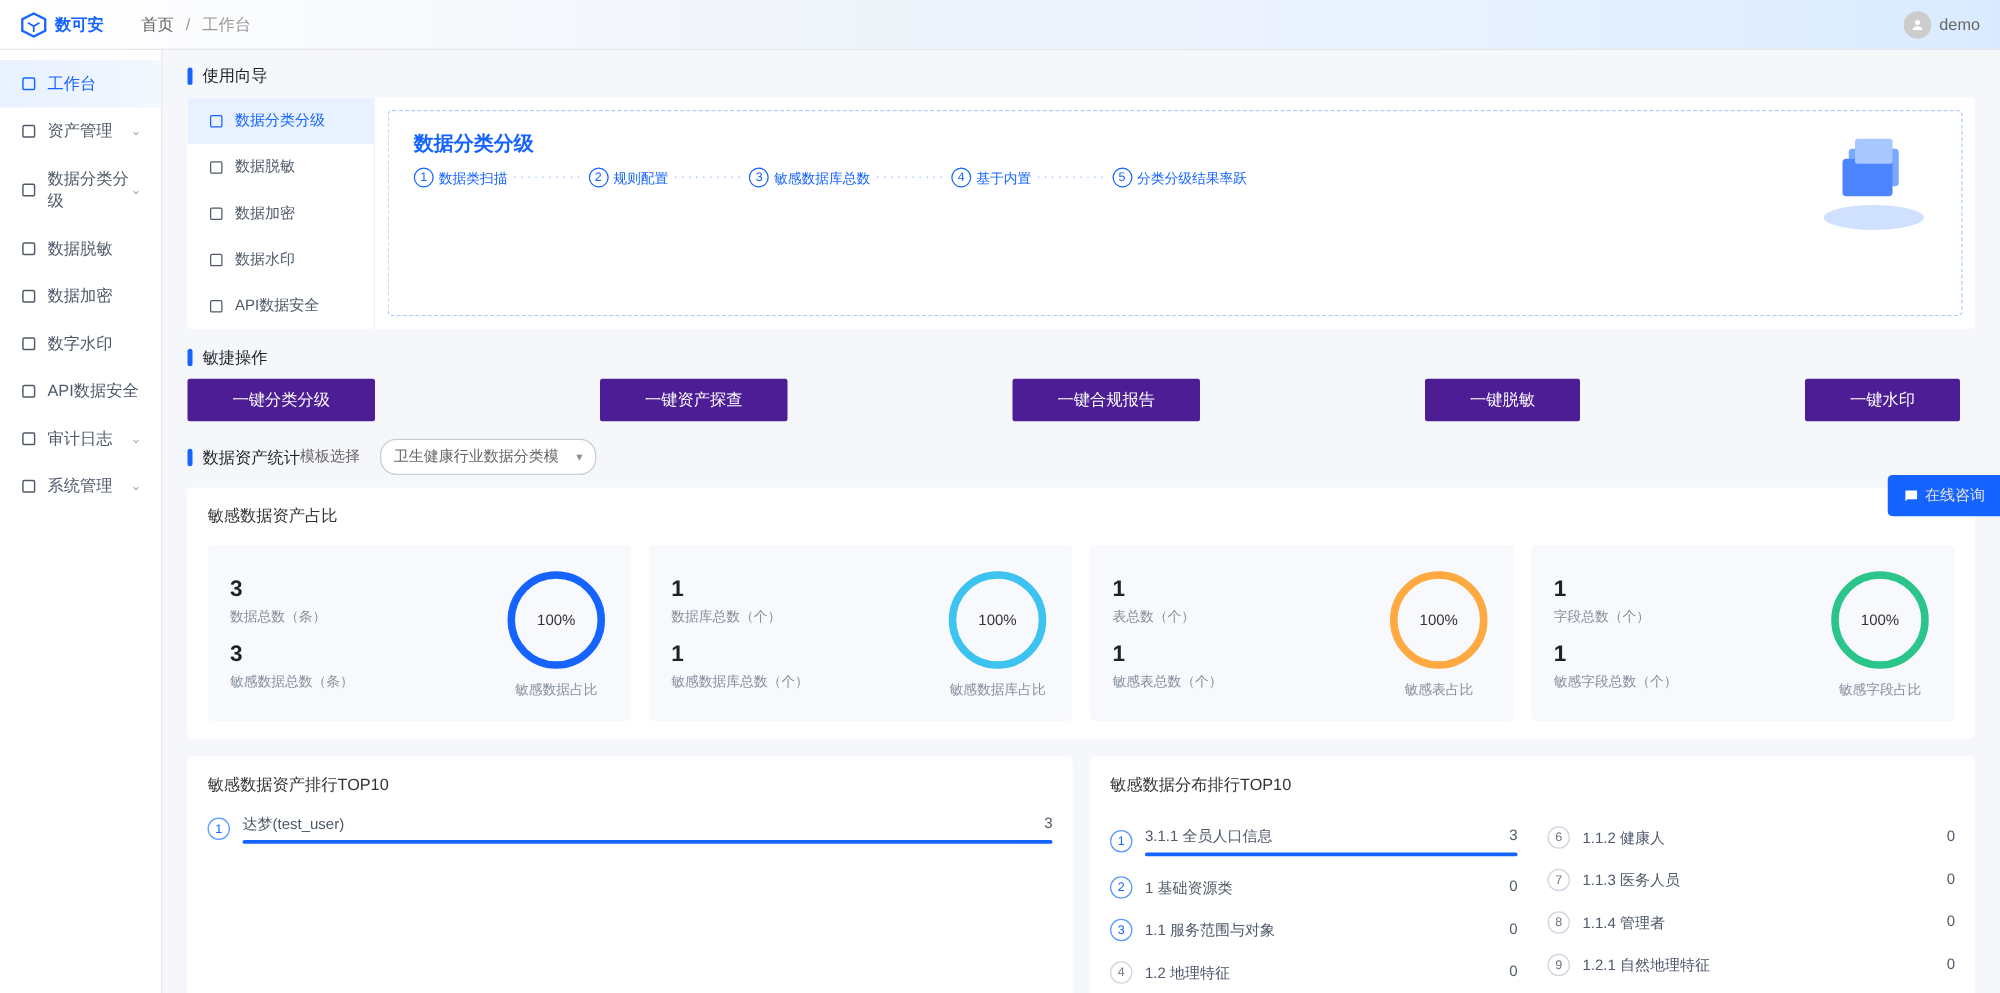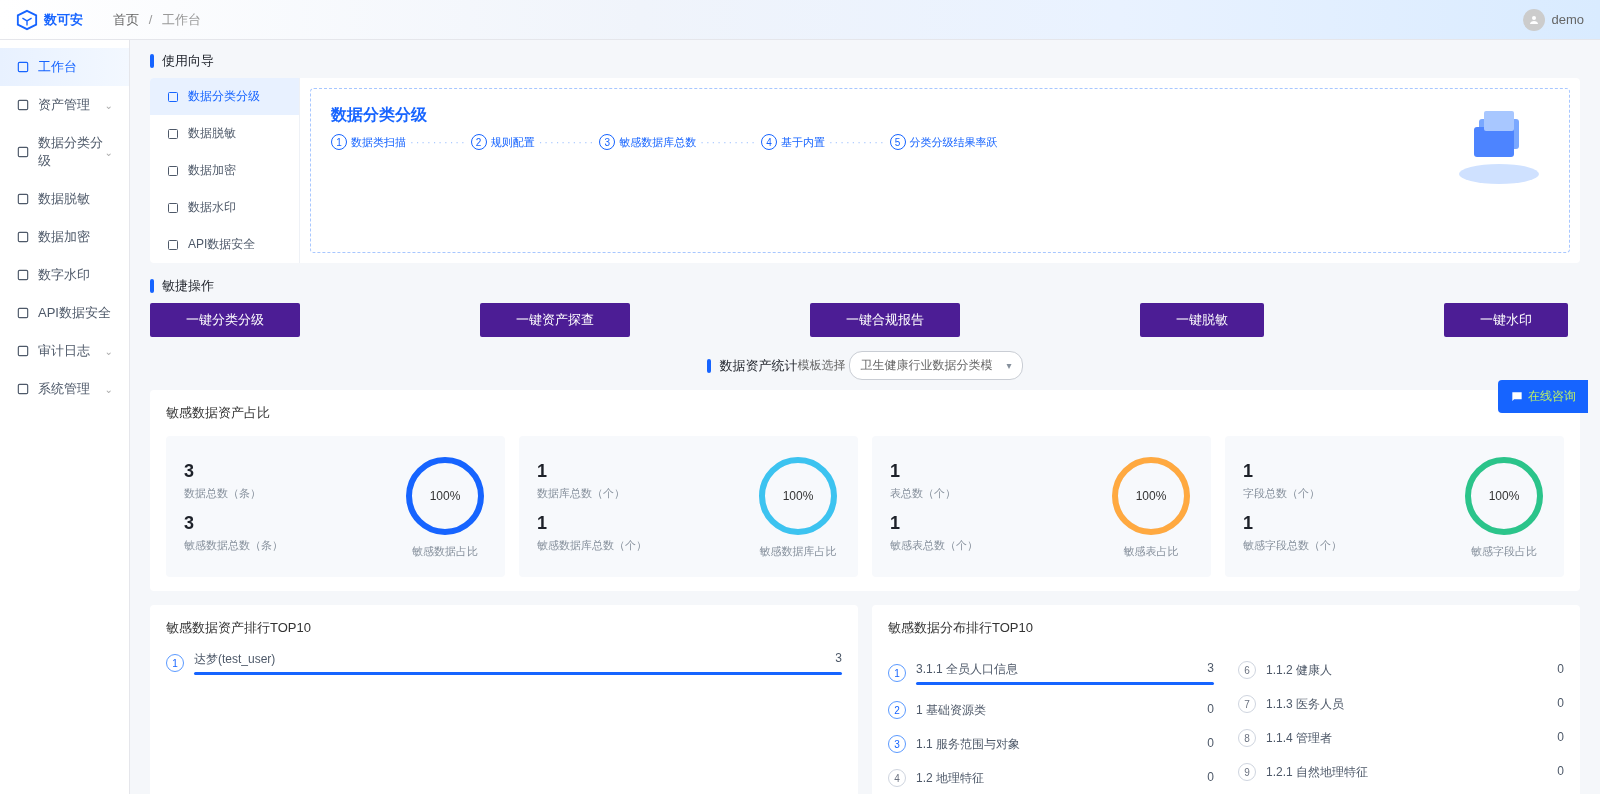--- a/index.html
+++ b/index.html
@@ -30,22 +30,22 @@
 .guide-body{flex:1;border:1px dashed #a8c7ff;border-radius:4px;margin:10px;padding:16px 20px;position:relative;background:#fff}
 .guide-body h2{color:#1664ff;font-size:16px;margin-bottom:8px}
 .guide-body p{color:#666;font-size:12px;margin-bottom:28px}
 .steps{display:flex;align-items:center;gap:0;font-size:11px;color:#1664ff}
 .step{display:flex;align-items:center}
 .step-num{width:16px;height:16px;border:1px solid #1664ff;border-radius:50%;display:flex;align-items:center;justify-content:center;font-size:10px;margin-right:4px}
 .step-dots{color:#a8c7ff;letter-spacing:2px;margin:0 4px}
 .guide-illus{position:absolute;right:20px;top:10px;width:100px;height:90px}
 .quick-actions{display:flex;gap:180px}
 .qa-btn{background:#4c1d95;color:#fff;border:none;padding:8px 36px;font-size:13px;border-radius:2px;cursor:pointer}
-.stat-head{display:flex;align-items:center;justify-content:center}
-.tpl-select{display:flex;align-items:center;gap:4px;font-size:12px;color:#666}
+.stat-head{display:flex;align-items:center;justify-content:flex-start}
+.tpl-select{display:flex;align-items:center;gap:16px;font-size:12px;color:#666}
 .select-box{border:1px solid #c9cdd4;padding:5px 10px;border-radius:13px;background:#fff;cursor:pointer;display:flex;align-items:center;gap:14px;font-size:12px}
 .stat-panel{background:#fff;border-radius:4px;padding:14px 16px;margin-top:10px}
 .panel-title{font-size:13px;font-weight:400;margin-bottom:14px}
 .cards{display:grid;grid-template-columns:repeat(4,1fr);gap:14px}
 .card{background:#f7f9fc;border-radius:4px;padding:18px;display:flex;align-items:center;justify-content:space-between}
 .card-left{display:flex;flex-direction:column;gap:4px}
 .card-val{font-size:18px;font-weight:600;color:#1d2129}
 .card-lbl{font-size:11px;color:#86909c}
 .ring{width:84px;height:84px;position:relative}
 .ring svg{transform:rotate(-90deg)}
@@ -56,21 +56,21 @@
 .top10-panel{background:#fff;border-radius:4px;padding:14px 16px}
 .ranks{display:flex;flex-direction:column;gap:16px;margin-top:10px}
 .rank-row{display:flex;align-items:center;gap:10px;font-size:12px}
 .rank-num{width:18px;height:18px;border:1px solid #cfd5df;border-radius:50%;display:flex;align-items:center;justify-content:center;font-size:10px;color:#6b7280;flex-shrink:0}
 .rank-num.blue{border-color:#5b9aff;color:#1664ff}
 .rank-label{flex:1;color:#4e5969}
 .rank-val{color:#4e5969}
 .rank-bar{height:3px;background:#1664ff;border-radius:2px;margin-top:4px}
 .rank-area{flex:1}
 .dist-cols{display:grid;grid-template-columns:1fr 1fr;gap:24px}
-.consult-btn{position:fixed;right:12px;top:380px;background:#1664ff;color:#bef264;padding:8px 12px;border-radius:4px 0 0 4px;font-size:12px;display:flex;align-items:center;gap:4px;cursor:pointer}
+.consult-btn{position:fixed;right:0;top:380px;background:#1664ff;color:#e5e5e5;padding:8px 12px;border-radius:4px 0 0 4px;font-size:12px;display:flex;align-items:center;gap:4px;cursor:pointer}
 </style>
 </head>
 <body>
 
 <div class="top-bar">
   <div class="logo">
     <svg viewBox="0 0 24 24">
         <polygon points="12,2 22,7 22,17 12,22 2,17 2,7" fill="none" stroke="#1664ff" stroke-width="2"></polygon>
         <path d="M7 10 L12 13 L17 10 M12 13 L12 18" stroke="#1664ff" stroke-width="1.5" fill="none"></path>
       </svg>

